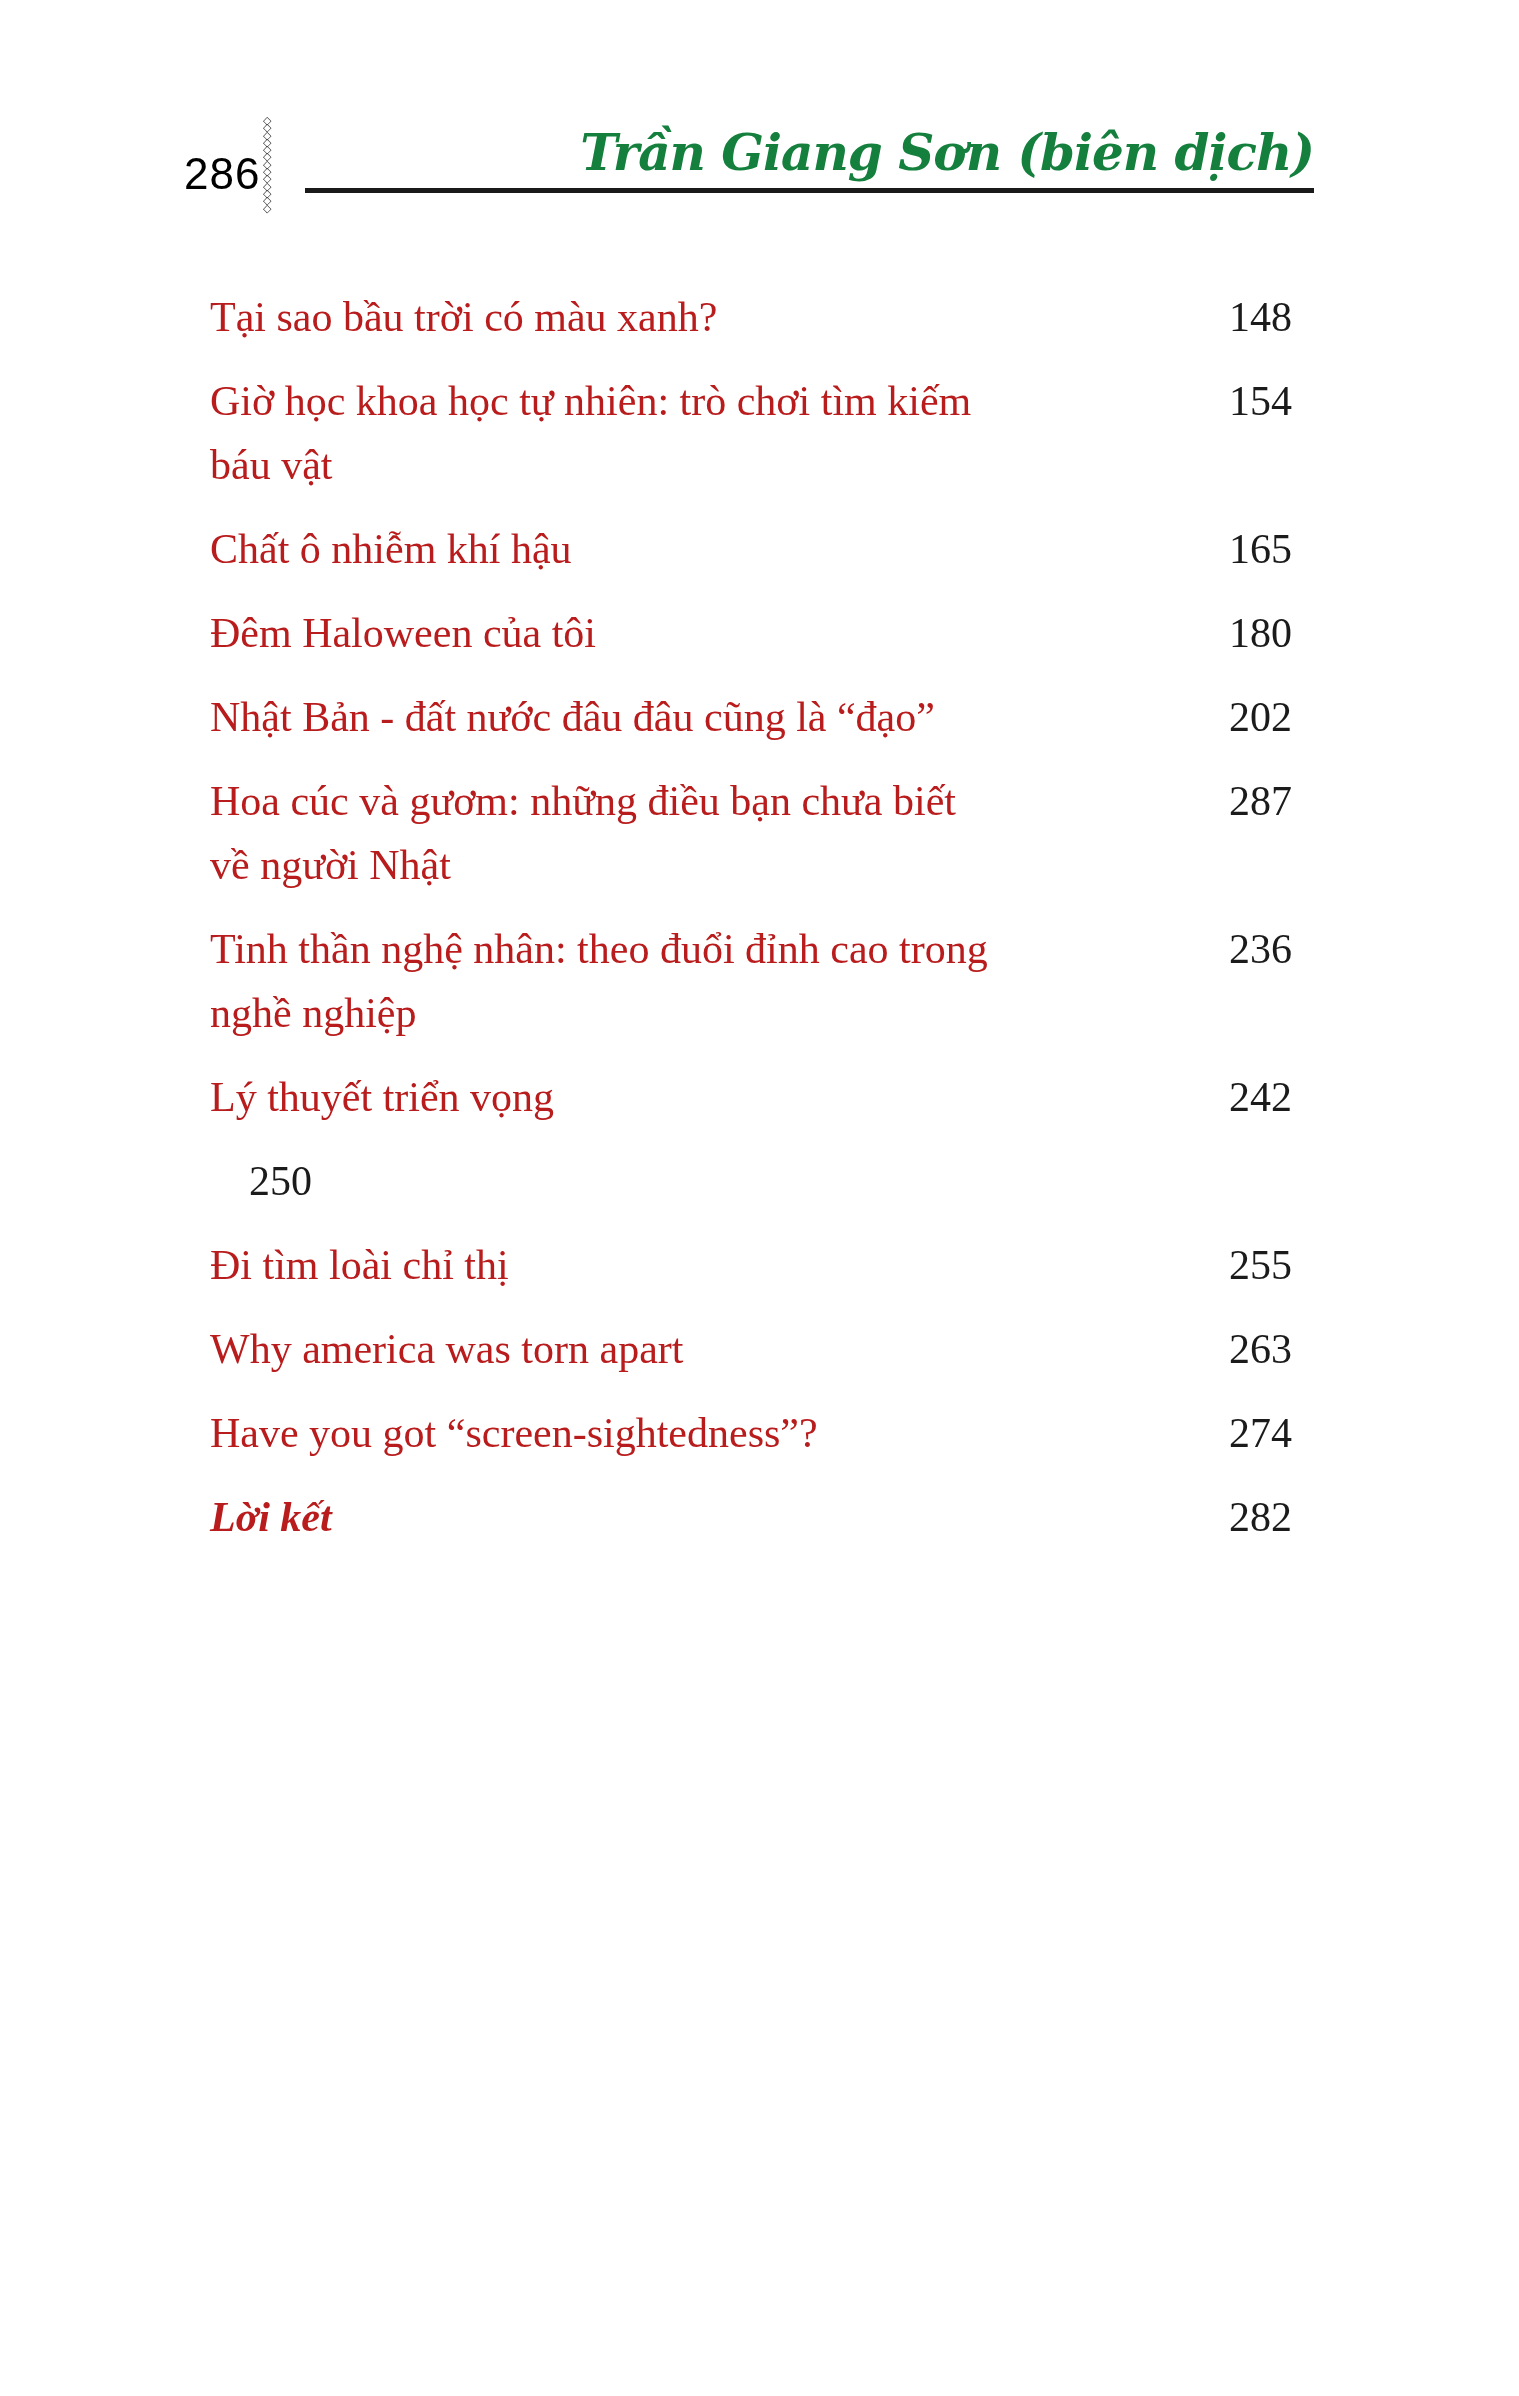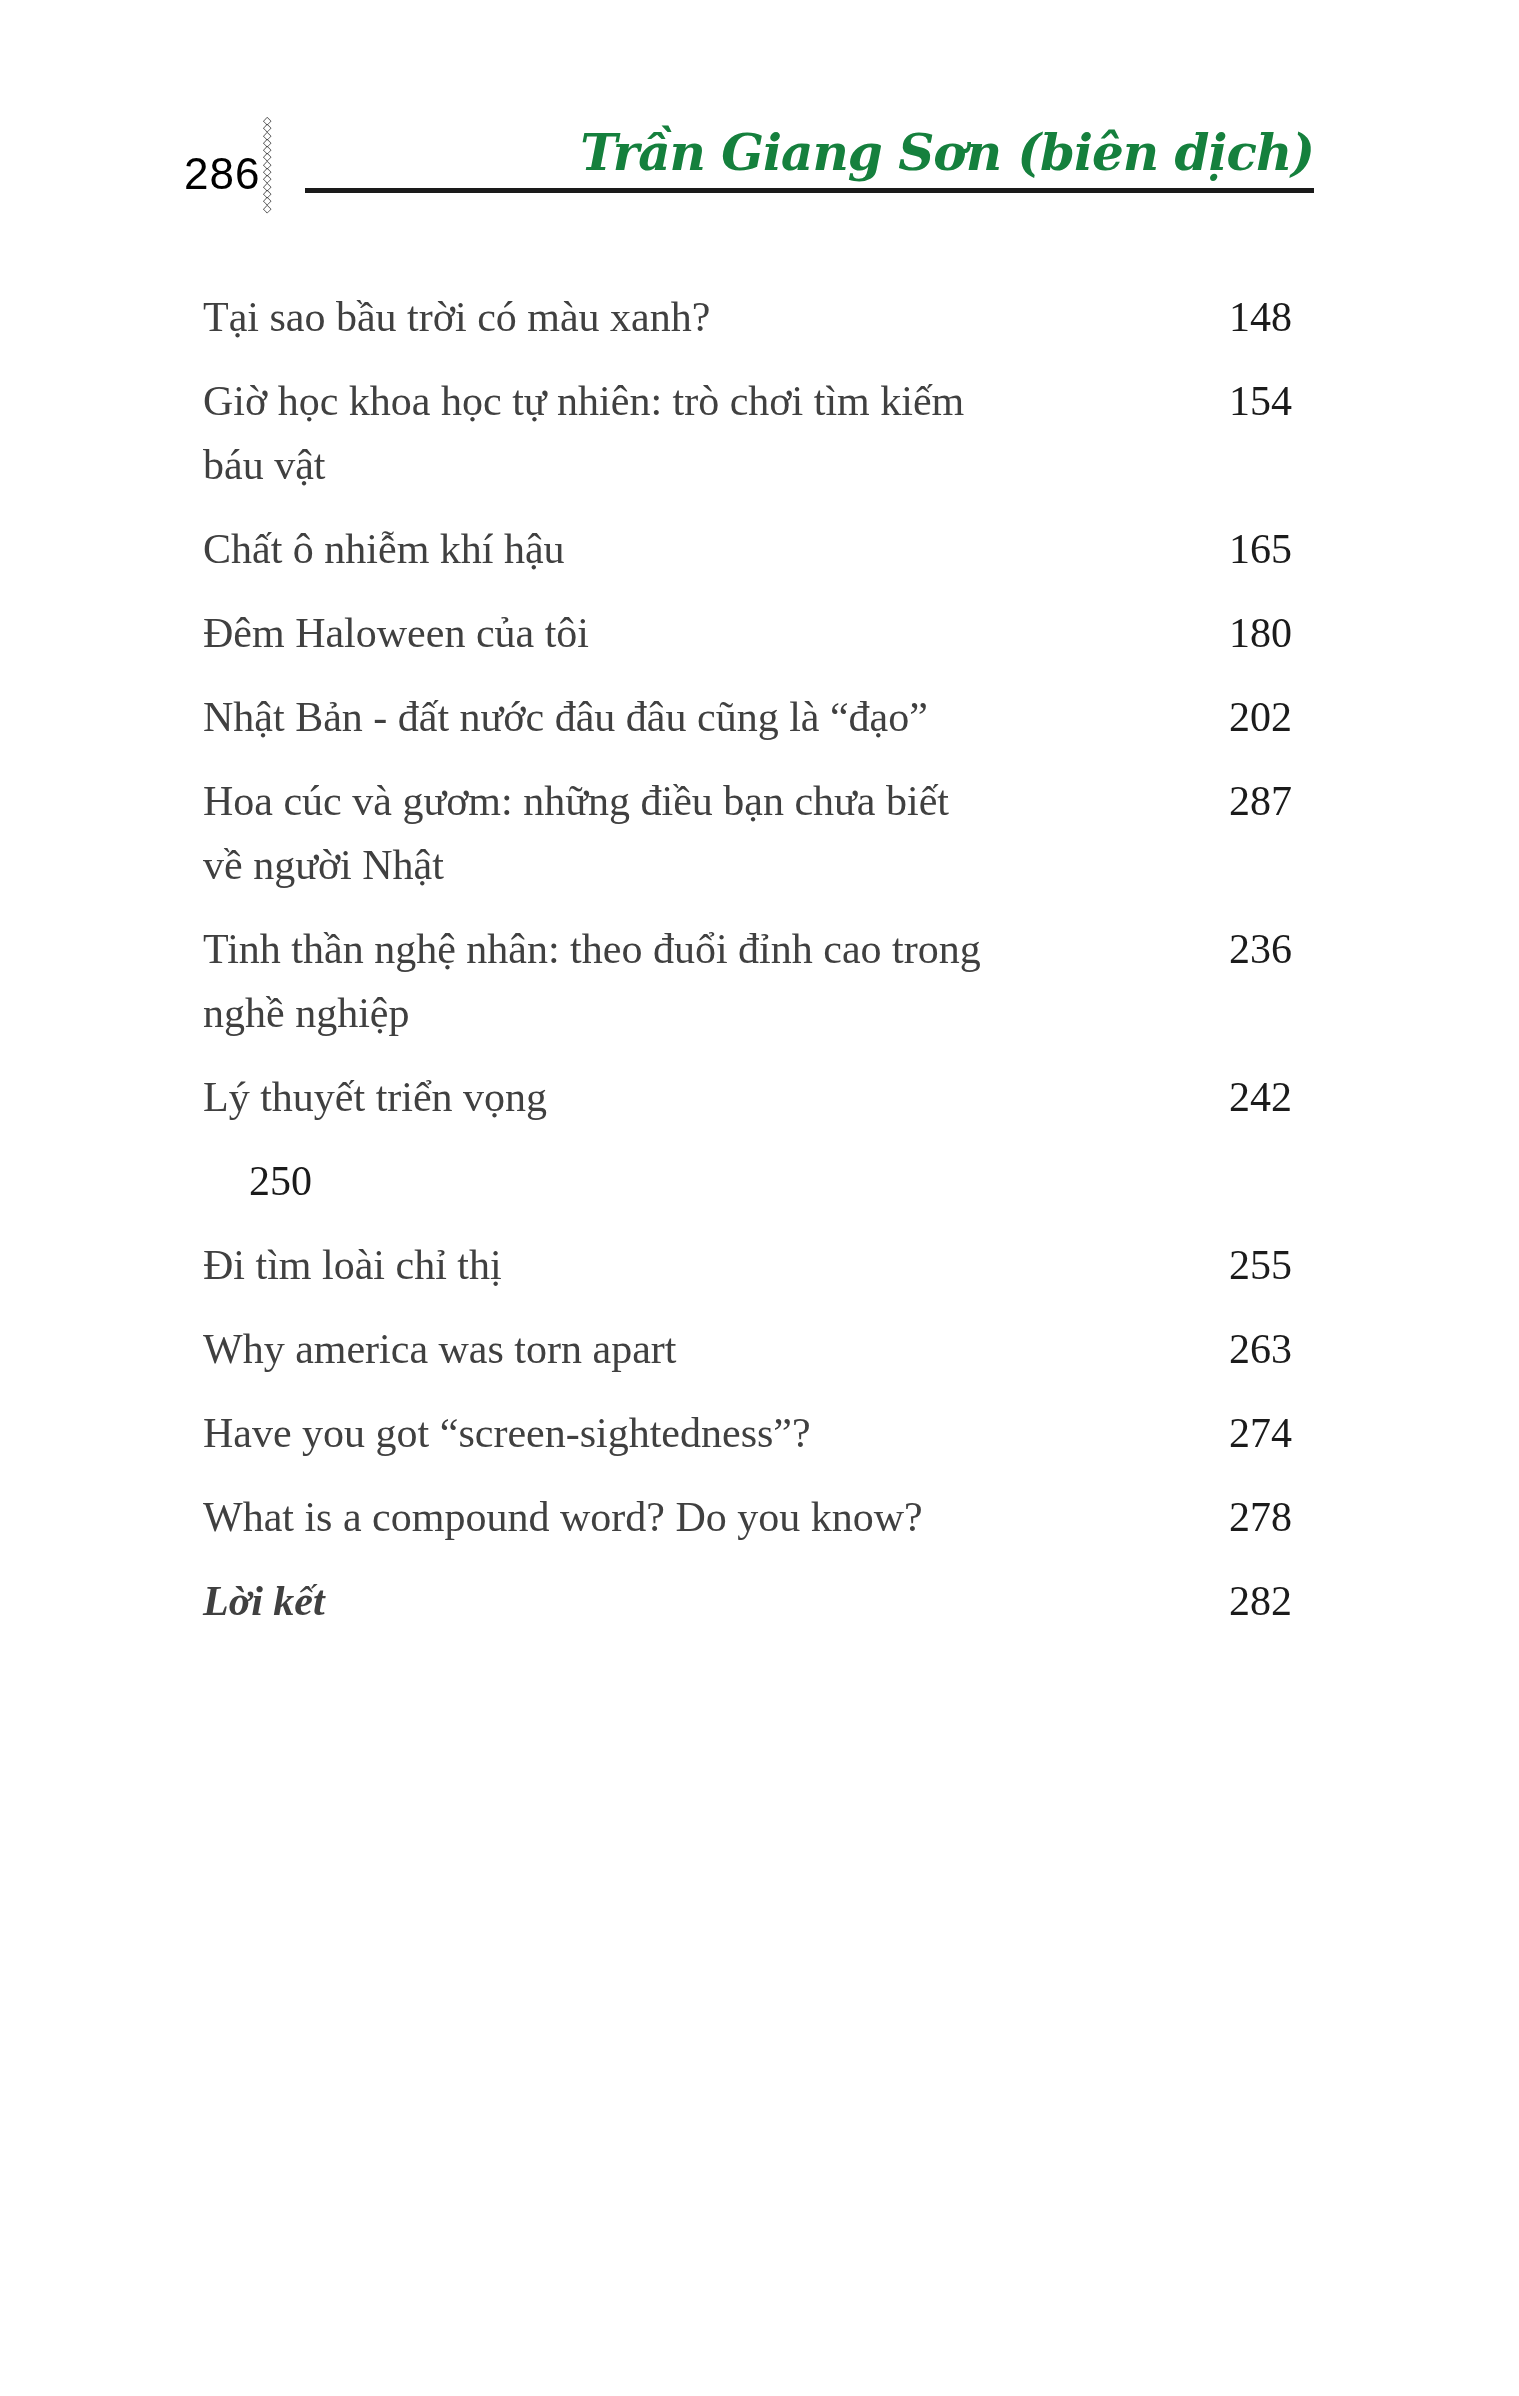--- a/index.html
+++ b/index.html
@@ -72,21 +72,22 @@
     display: flex;
     justify-content: space-between;
     align-items: flex-start;
     margin-bottom: 20px;
   }
   .toc-title {
     font-size: 42px;
     line-height: 64px;
     max-width: 936px;
     white-space: pre-line;
-    color: #404040;
+    color: #b91c1c;
+    margin-left: 7px;
   }
   .toc-page {
     font-size: 42px;
     line-height: 64px;
     width: 109px;
     flex: 0 0 auto;
     text-align: right;
     color: #1b1b1b;
   }
   .toc-row.italic { margin-top: 12px; }
@@ -153,24 +154,20 @@
         <span class="toc-page">255</span>
       </div>
       <div class="toc-row">
         <span class="toc-title">Why america was torn apart</span>
         <span class="toc-page">263</span>
       </div>
       <div class="toc-row">
         <span class="toc-title">Have you got “screen-sightedness”?</span>
         <span class="toc-page">274</span>
       </div>
-      <div class="toc-row">
-        <span class="toc-title">What is a compound word? Do you know?</span>
-        <span class="toc-page">278</span>
-      </div>
       <div class="toc-row italic">
         <span class="toc-title">Lời kết</span>
         <span class="toc-page">282</span>
       </div>
     </div>
 
 </div>
 
 
 </body></html>

